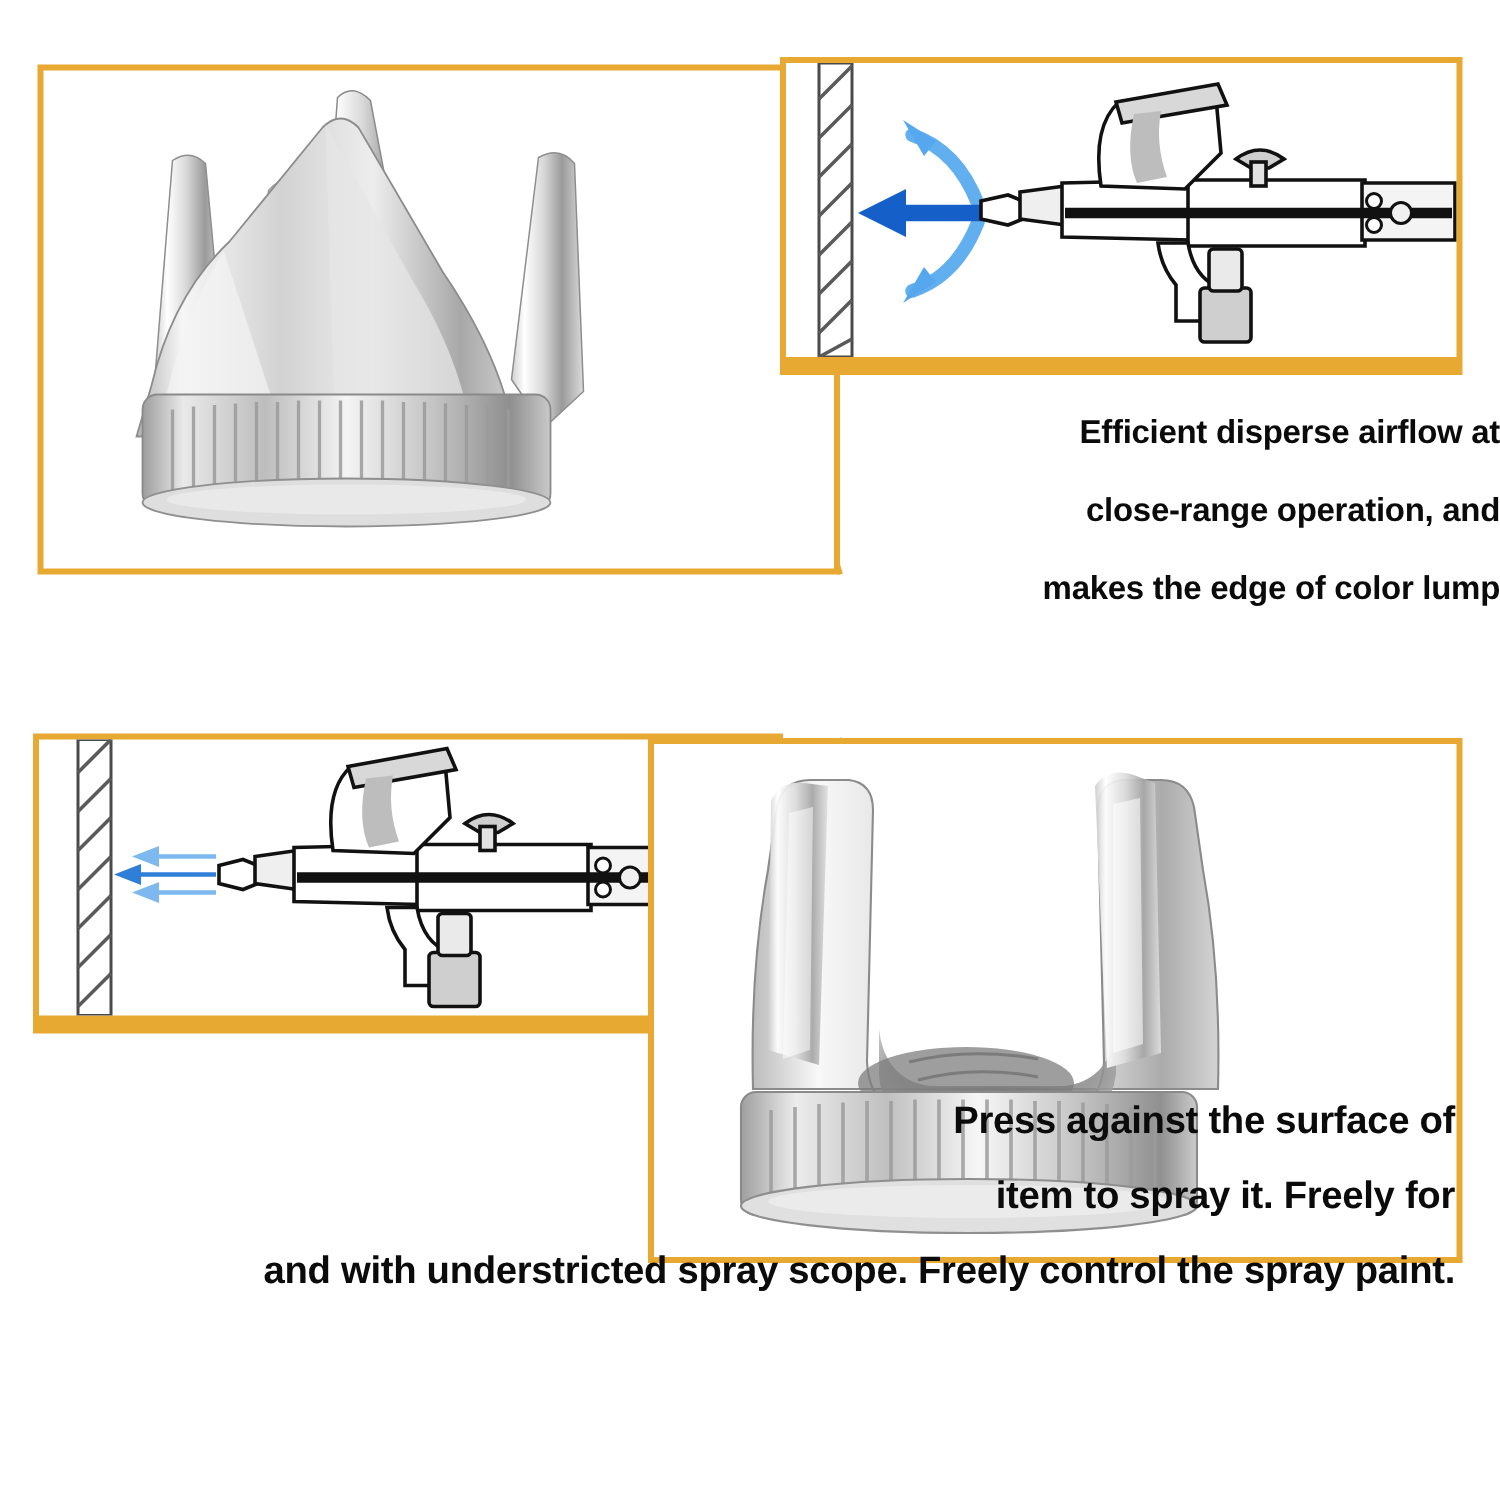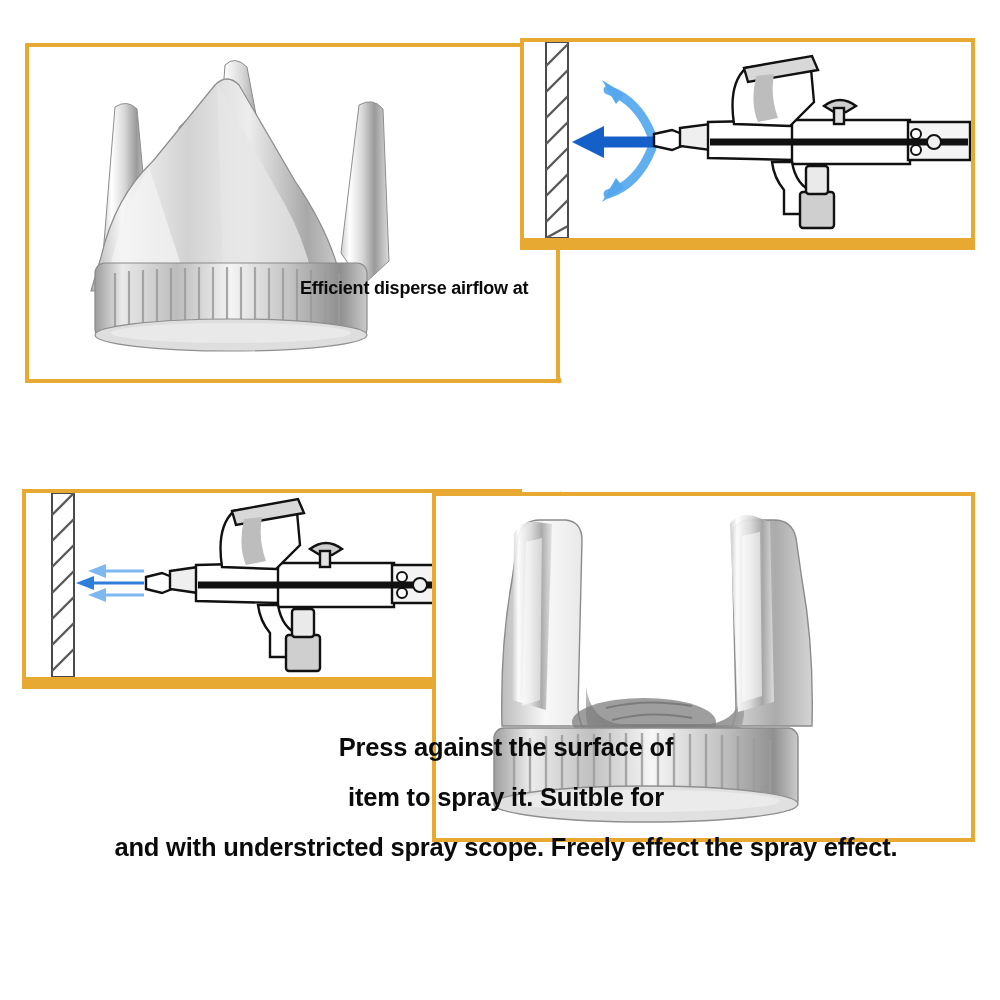--- a/index.html
+++ b/index.html
@@ -41,26 +41,27 @@
 
   
   .connector { position: absolute; left: 0; top: 0; width: 1000px; height: 1000px; pointer-events: none; }
 
   
   .textblock { position: absolute; color: #0b0b0b; font-weight: bold; }
   .textblock .line { white-space: nowrap; }
 
   #text-top {
     left: 300px; top: 262px; width: 700px;
-    font-size: 18px; line-height: 52px;
+    text-align: right;
+    font-size: 22px; line-height: 52px;
     letter-spacing: -0.2px;
   }
   #text-bottom {
-    left: 18px; top: 722px; width: 962px;
-    text-align: center;
+    left: 8px; top: 722px; width: 962px;
+    text-align: right;
     font-size: 25.5px; line-height: 50px;
     letter-spacing: -0.2px;
   }
   #text-bottom .line { padding-left: 14px; }
   #text-bottom .line.w1 { padding-left: 14px; }
   #text-bottom .line.w4 { padding-left: 18px; }
   #text-bottom .line.w5 { padding-left: 14px; }
 </style>
 </head>
 <body>
@@ -334,21 +335,23 @@
           <line x1="334" y1="244" x2="334" y2="304"></line>
         </g>
         <ellipse cx="210" cy="308" rx="152" ry="18" fill="#e0e0e0" stroke="#8f8f8f" stroke-width="1.4"></ellipse>
         <ellipse cx="210" cy="305" rx="134" ry="11" fill="#f2f2f2" opacity="0.6"></ellipse>
       </g>
     </svg>
   </div>
 
   <div class="textblock" id="text-top">
     <div class="line">Efficient disperse airflow at</div>
+    <div class="line">close-range operation, and</div>
+    <div class="line">makes the edge of color lump</div>
   </div>
 
   <div class="textblock" id="text-bottom">
     <div class="line w1">Press against the surface of</div>
-    <div class="line w1">item to spray it. Suitble for</div>
-    <div class="line w5">and with understricted spray scope. Freely effect the spray effect.</div>
+    <div class="line w1">item to spray it. Freely for</div>
+    <div class="line w5">and with understricted spray scope. Freely control the spray paint.</div>
   </div>
 
 </div>
 
 </body></html>

